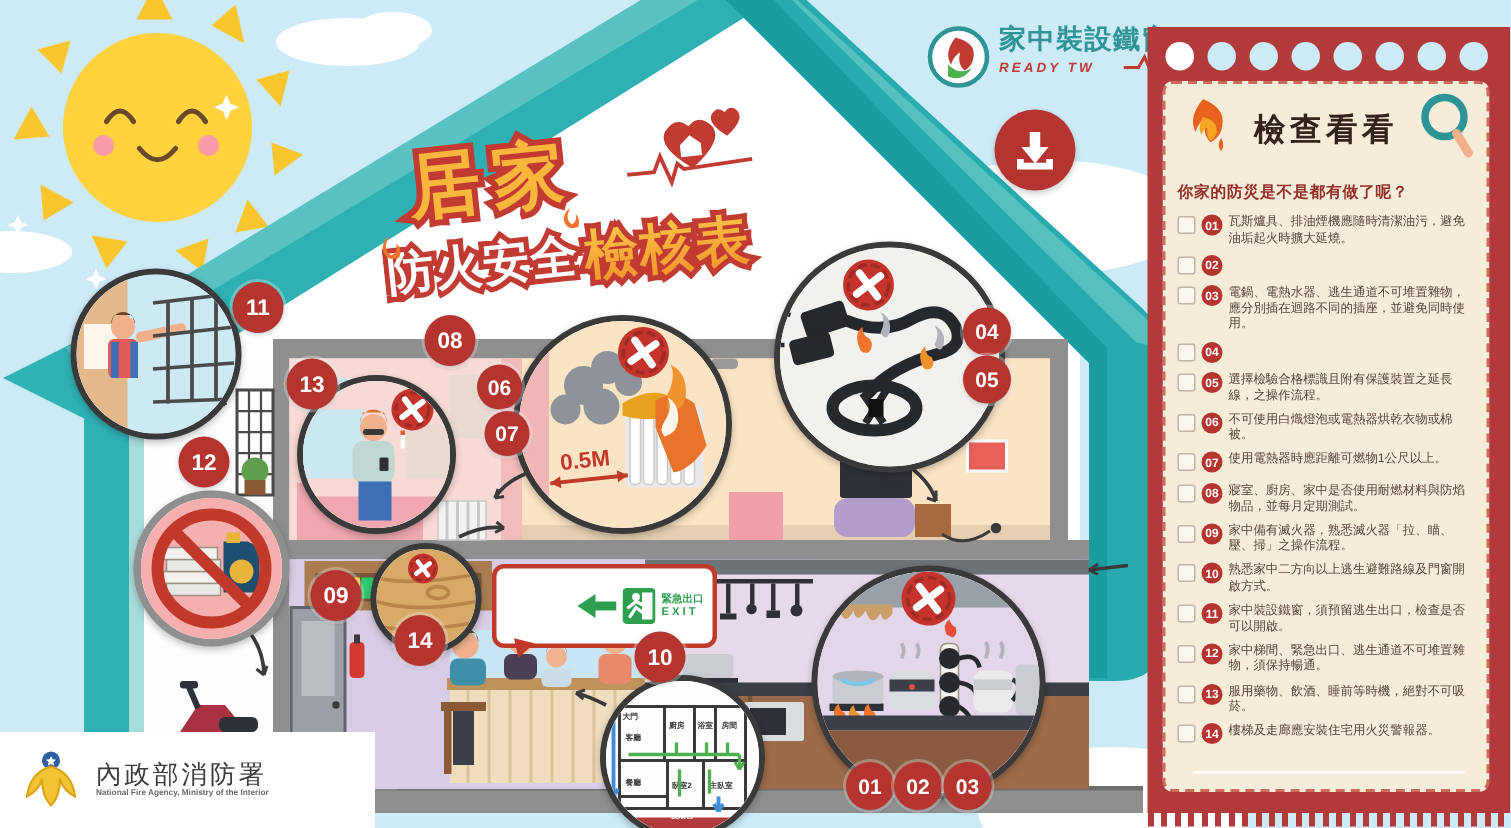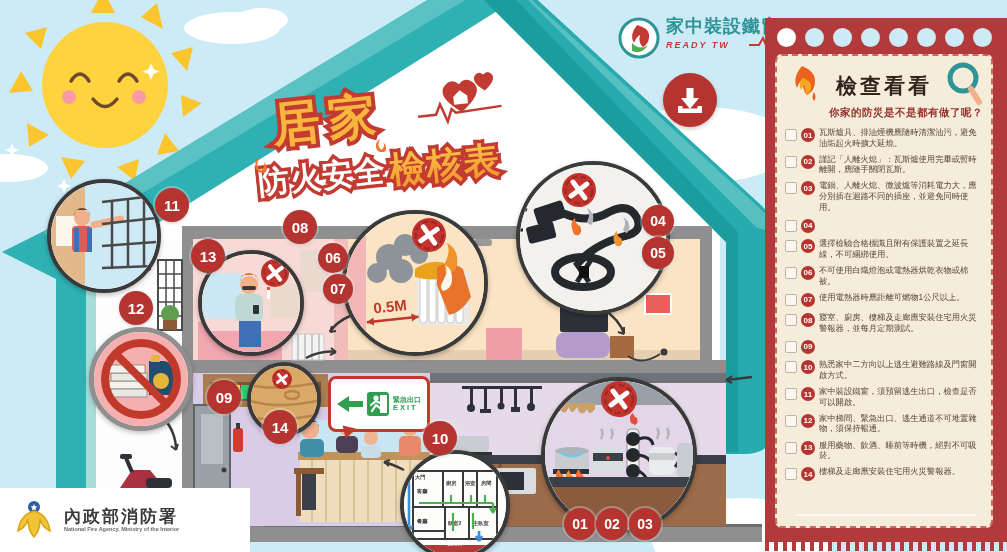--- a/index.html
+++ b/index.html
@@ -17,40 +17,40 @@
   .badge{position:absolute;background:#B5342F;color:#fff;border-radius:50%;display:flex;align-items:center;justify-content:center;font-weight:bold;box-shadow:0 0 0 2px rgba(255,255,255,.3),0 1px 3px rgba(0,0,0,.3);z-index:30;}
   .b34{width:34px;height:34px;font-size:15px;}
   .b30{width:30px;height:30px;font-size:14px;}
   .b32{width:32px;height:32px;font-size:14px;}
   
   #panel{position:absolute;left:765px;top:18px;width:242px;height:524px;background:#B23A3A;z-index:40;}
   #panel .holes{position:absolute;top:10px;left:12px;display:flex;gap:9px;}
   #panel .hole{width:19px;height:19px;border-radius:50%;background:#CDEAF7;}
   #panel .inner{position:absolute;left:10px;top:36px;width:218px;height:474px;background:#F6ECDA;border:2px dashed #CB6A5E;border-radius:7px;box-sizing:border-box;padding:6px 8px 20px 8px;}
   #cl-title{font-size:21px;font-weight:bold;color:#33241D;letter-spacing:3px;text-align:center;}
-  #cl-sub{font-size:10.5px;font-weight:bold;color:#93302C;text-align:right;margin-top:0;letter-spacing:.5px;}
+  #cl-sub{font-size:10.5px;font-weight:bold;color:#93302C;text-align:left;margin-top:15px;letter-spacing:.5px;}
   #cl-items{margin-top:7px;}
   .cl-item{display:flex;gap:4px;margin-bottom:5.5px;align-items:flex-start;}
   .cl-cb{width:10px;height:10px;border:1.6px solid #BFB4A6;background:#FCF7EE;border-radius:2px;flex:0 0 auto;margin-top:2px;}
   .cl-num{width:14px;height:14px;border-radius:50%;background:#B5342F;color:#fff;font-size:8px;font-weight:bold;display:flex;align-items:center;justify-content:center;flex:0 0 auto;margin-top:1px;}
   .cl-txt{font-size:8.3px;line-height:1.28;color:#57463C;font-weight:400;}
   #panel .divider{position:absolute;left:30px;right:30px;bottom:26px;height:2px;background:rgba(255,255,255,.75);border-radius:2px;}
   #panel .ticks{position:absolute;left:0;right:0;bottom:-9px;height:9px;background:repeating-linear-gradient(90deg,#B23A3A 0 4px,transparent 4px 9px);}
   
   .cl-head{position:relative;height:44px;}
   .cl-head .ttl{position:absolute;left:0;right:0;top:10px;}
   
   #dl{position:absolute;left:663px;top:73px;width:54px;height:54px;border-radius:50%;background:#B5342F;display:flex;align-items:center;justify-content:center;box-shadow:0 2px 4px rgba(0,0,0,.2);z-index:25;cursor:pointer;}
   
   #sitelogo{position:absolute;left:618px;top:17px;z-index:25;display:flex;align-items:flex-start;gap:6px;}
   #sitelogo .txt1{font-size:18px;font-weight:bold;color:#2E9495;letter-spacing:1px;line-height:1;}
   #sitelogo .txt2{font-size:9px;font-weight:bold;font-style:italic;color:#C23B33;letter-spacing:2px;text-align:right;margin-top:2px;}
   
   #agency{position:absolute;left:12px;top:497px;z-index:25;display:flex;align-items:center;gap:8px;}
-  #agency .n1{font-size:17px;font-weight:bold;color:#3A3A3A;letter-spacing:2px;line-height:1.1;}
+  #agency .n1{font-size:17px;font-weight:normal;color:#3A3A3A;letter-spacing:2px;line-height:1.1;}
   #agency .n2{font-size:5.5px;color:#6A6A6A;font-weight:bold;}
   .white-card{position:absolute;left:0px;top:488px;width:250px;height:64px;background:#fff;z-index:20;}
 </style>
 </head>
 <body>
 
 <div id="stage">
 
 <svg id="scene" width="1007" height="552" viewBox="0 0 1007 552">
 
@@ -548,21 +548,21 @@
     <rect x="-74" y="22" width="148" height="10" fill="#3A3F48"></rect>
     <rect x="-74" y="32" width="148" height="42" fill="#8A5B3E"></rect>
     <g transform="translate(0,-56) rotate(8)">
       <circle r="18" fill="#C4342C"></circle>
           <circle r="14" fill="none" stroke="#9E2A24" stroke-width="2.4" stroke-dasharray="6 3"></circle>
       <path d="M-7 -7 L7 7 M7 -7 L-7 7" stroke="#fff" stroke-width="5" stroke-linecap="round"></path>
     </g>
   </svg>
 </div>
 
-<div class="abs" style="left:328px;top:376px;width:96px;height:50px;background:#fff;border:3px solid #C0392B;border-radius:8px;z-index:26;display:flex;align-items:center;justify-content:center;gap:4px;">
+<div class="abs" style="left:328px;top:376px;width:96px;height:50px;background:#fff;border:3px solid #C0392B;border-radius:8px;z-index:26;display:flex;align-items:center;justify-content:center;gap:4px;padding-left:48px;">
   <svg width="26" height="18" viewBox="0 0 26 18">
     <path d="M26 6 H12 V1 L0 9 L12 17 V12 H26 Z" fill="#2E9E4F"></path>
   </svg>
   <svg width="22" height="24" viewBox="0 0 22 24">
     <rect x="0" y="0" width="22" height="24" rx="3" fill="#2E9E4F"></rect>
     <rect x="13" y="3" width="7" height="18" fill="#fff"></rect>
     <circle cx="9" cy="6" r="2.6" fill="#fff"></circle>
     <path d="M5 19 l4 -6 4 3 M4 13 l5 -4 4 2" stroke="#fff" stroke-width="2.2" fill="none" stroke-linecap="round"></path>
   </svg>
   <div style="display:flex;flex-direction:column;line-height:1.05;">
@@ -652,54 +652,54 @@
     <div id="cl-sub">你家的防災是不是都有做了呢？</div>
     <div id="cl-items">
       <div class="cl-item">
             <span class="cl-cb"></span>
             <span class="cl-num">01</span>
             <span class="cl-txt">瓦斯爐具、排油煙機應隨時清潔油污，避免油垢起火時擴大延燒。</span>
           </div>
       <div class="cl-item">
             <span class="cl-cb"></span>
             <span class="cl-num">02</span>
-            <span class="cl-txt">謹記「人離火熄」：瓦斯爐使用完畢或暫時離開，應隨手關閉瓦斯。</span>
           </div>
       <div class="cl-item">
             <span class="cl-cb"></span>
             <span class="cl-num">03</span>
-            <span class="cl-txt">電鍋、人離火熄、微波爐等消耗電力大，應分別插在迴路不同的插座，並避免同時使用。</span>
+            <span class="cl-txt">電鍋、電熱水器、逃生通道不可堆置雜物，應分別插在迴路不同的插座，並避免同時使用。</span>
           </div>
       <div class="cl-item">
             <span class="cl-cb"></span>
             <span class="cl-num">04</span>
           </div>
       <div class="cl-item">
             <span class="cl-cb"></span>
             <span class="cl-num">05</span>
-            <span class="cl-txt">選擇檢驗合格標識且附有保護裝置之延長線，不可綑綁使用。</span>
+            <span class="cl-txt">選擇檢驗合格標識且附有保護裝置之延長線，之操作流程。</span>
           </div>
       <div class="cl-item">
             <span class="cl-cb"></span>
             <span class="cl-num">06</span>
             <span class="cl-txt">不可使用白熾燈泡或電熱器烘乾衣物或棉被。</span>
           </div>
       <div class="cl-item">
             <span class="cl-cb"></span>
             <span class="cl-num">07</span>
             <span class="cl-txt">使用電熱器時應距離可燃物1公尺以上。</span>
           </div>
       <div class="cl-item">
             <span class="cl-cb"></span>
             <span class="cl-num">08</span>
-            <span class="cl-txt">寢室、廚房、樓梯及走廊應安裝住宅用火災警報器，並每月定期測試。</span>
+            <span class="cl-txt">寢室、廚房、家中是否使用耐燃材料與防焰物品，並每月定期測試。</span>
           </div>
       <div class="cl-item">
             <span class="cl-cb"></span>
             <span class="cl-num">09</span>
+            <span class="cl-txt">家中備有滅火器，熟悉滅火器「拉、瞄、壓、掃」之操作流程。</span>
           </div>
       <div class="cl-item">
             <span class="cl-cb"></span>
             <span class="cl-num">10</span>
             <span class="cl-txt">熟悉家中二方向以上逃生避難路線及門窗開啟方式。</span>
           </div>
       <div class="cl-item">
             <span class="cl-cb"></span>
             <span class="cl-num">11</span>
             <span class="cl-txt">家中裝設鐵窗，須預留逃生出口，檢查是否可以開啟。</span>

